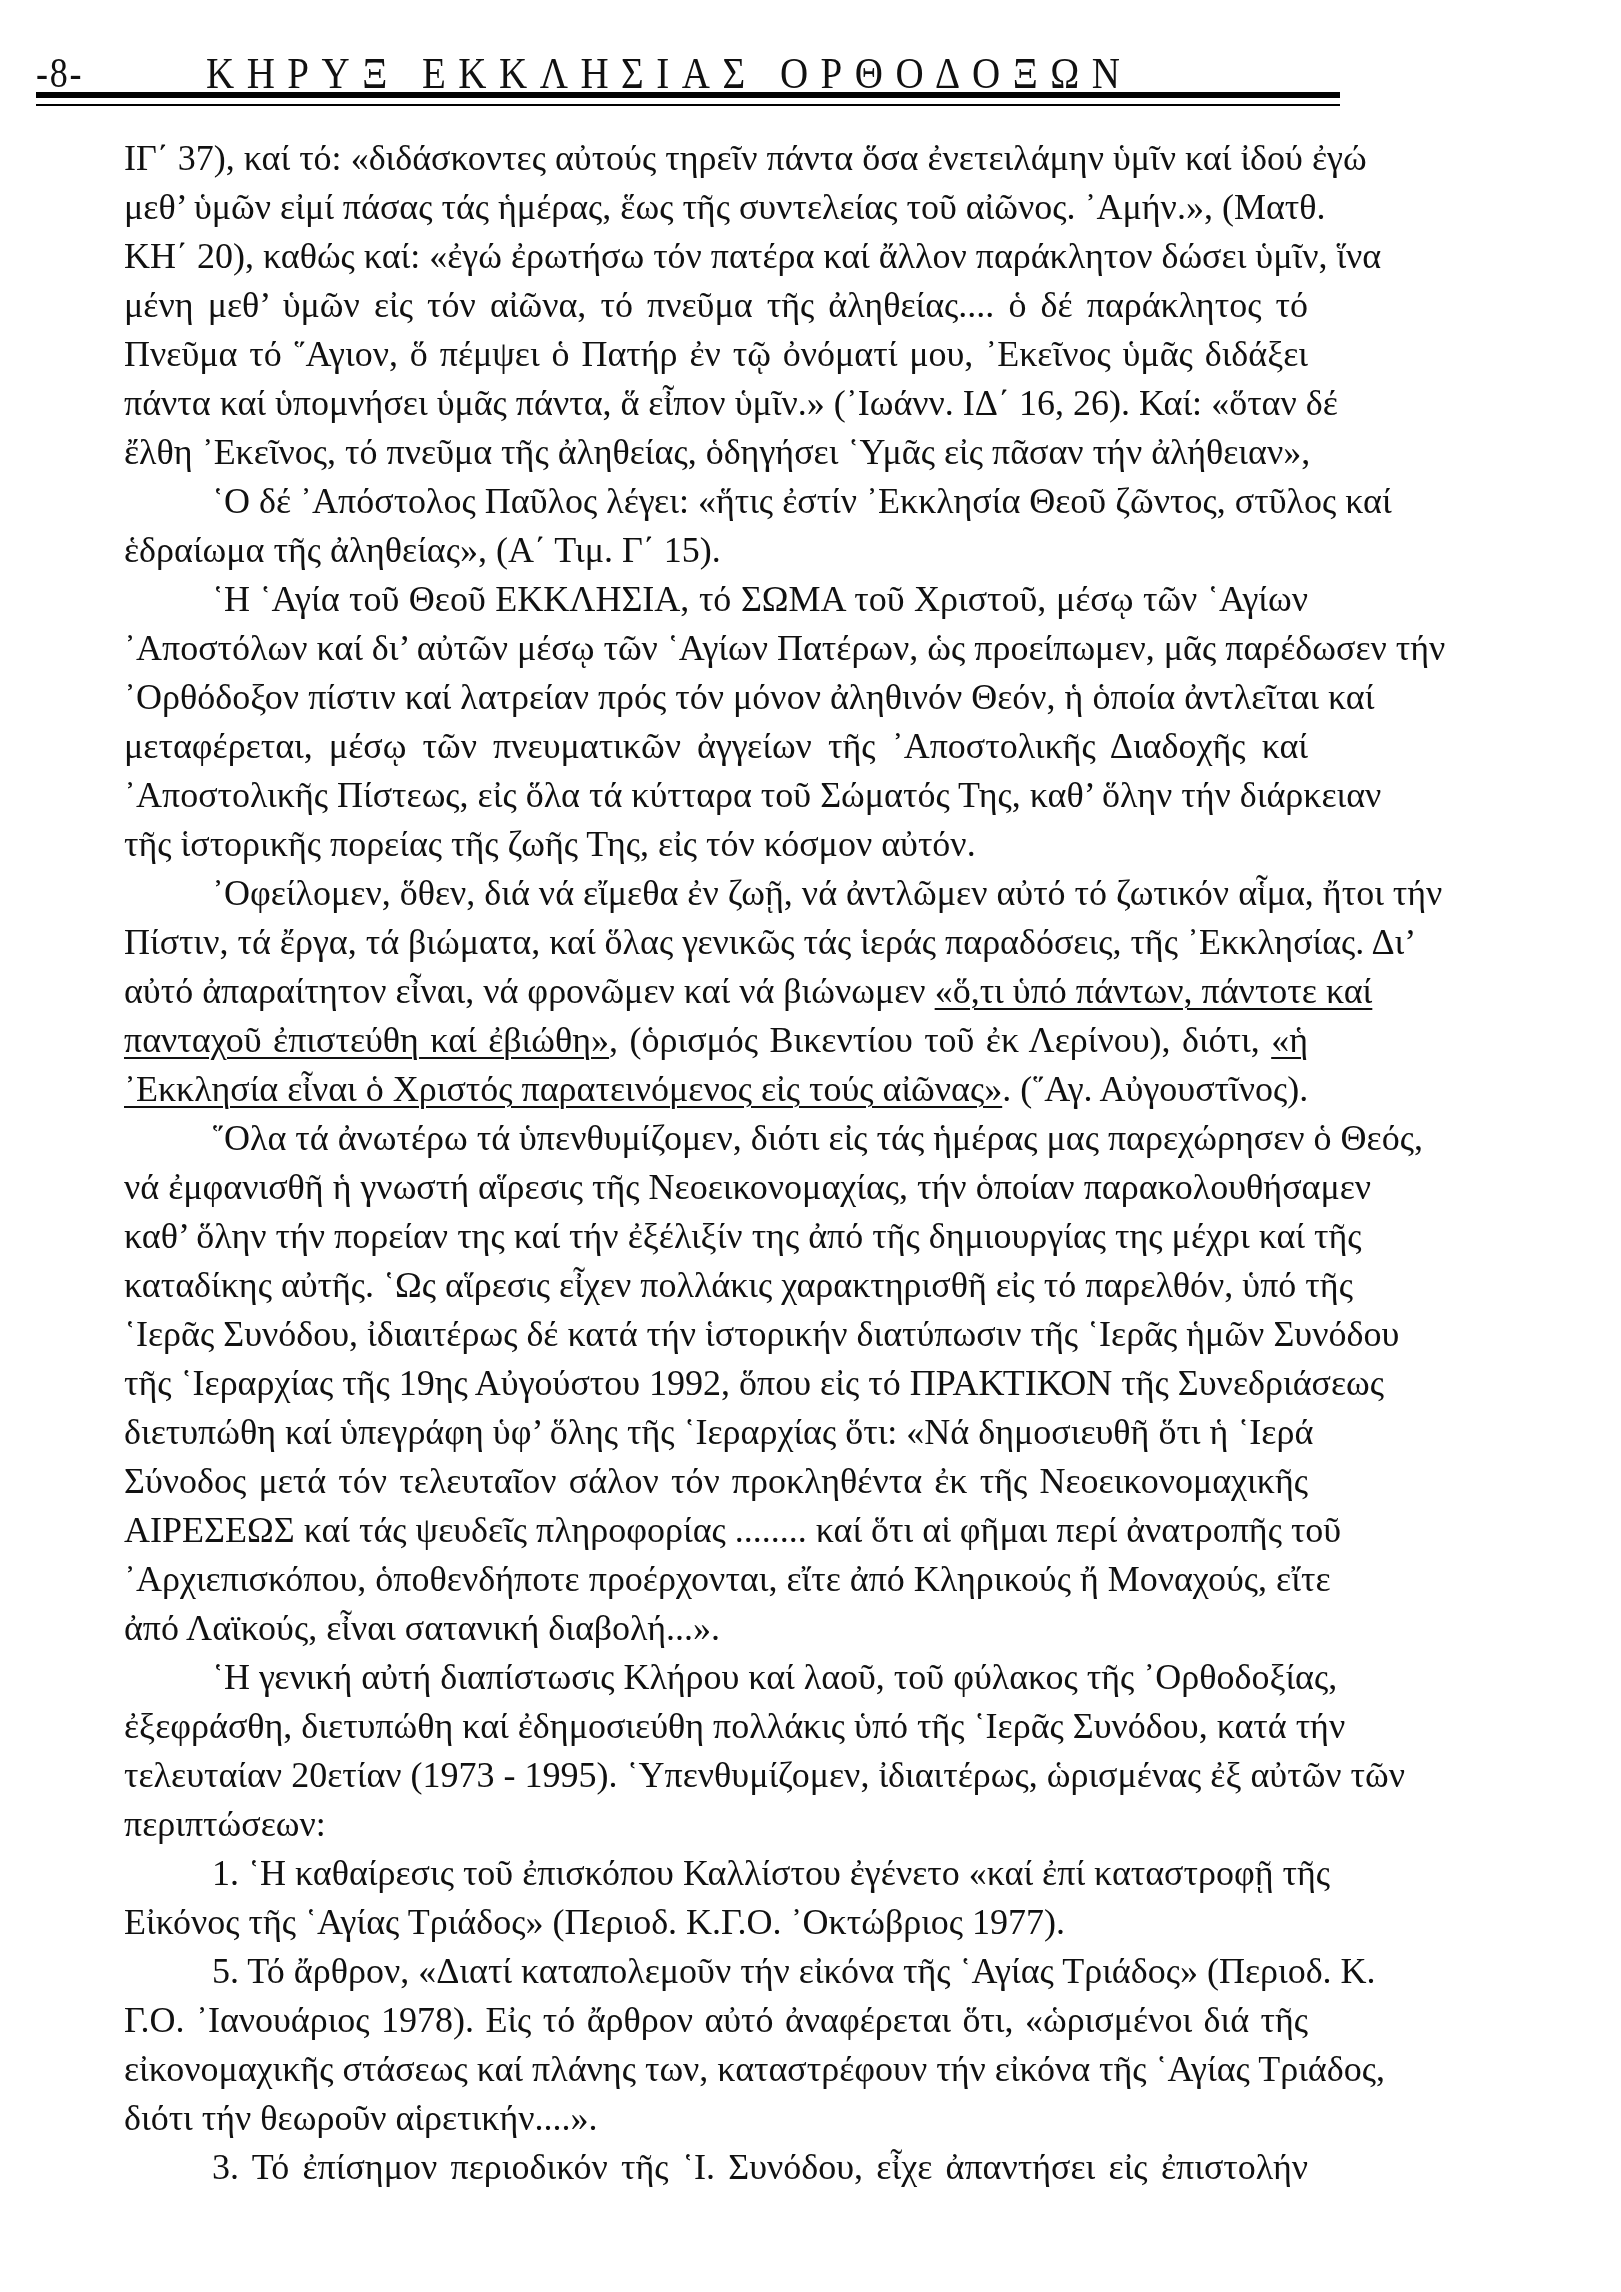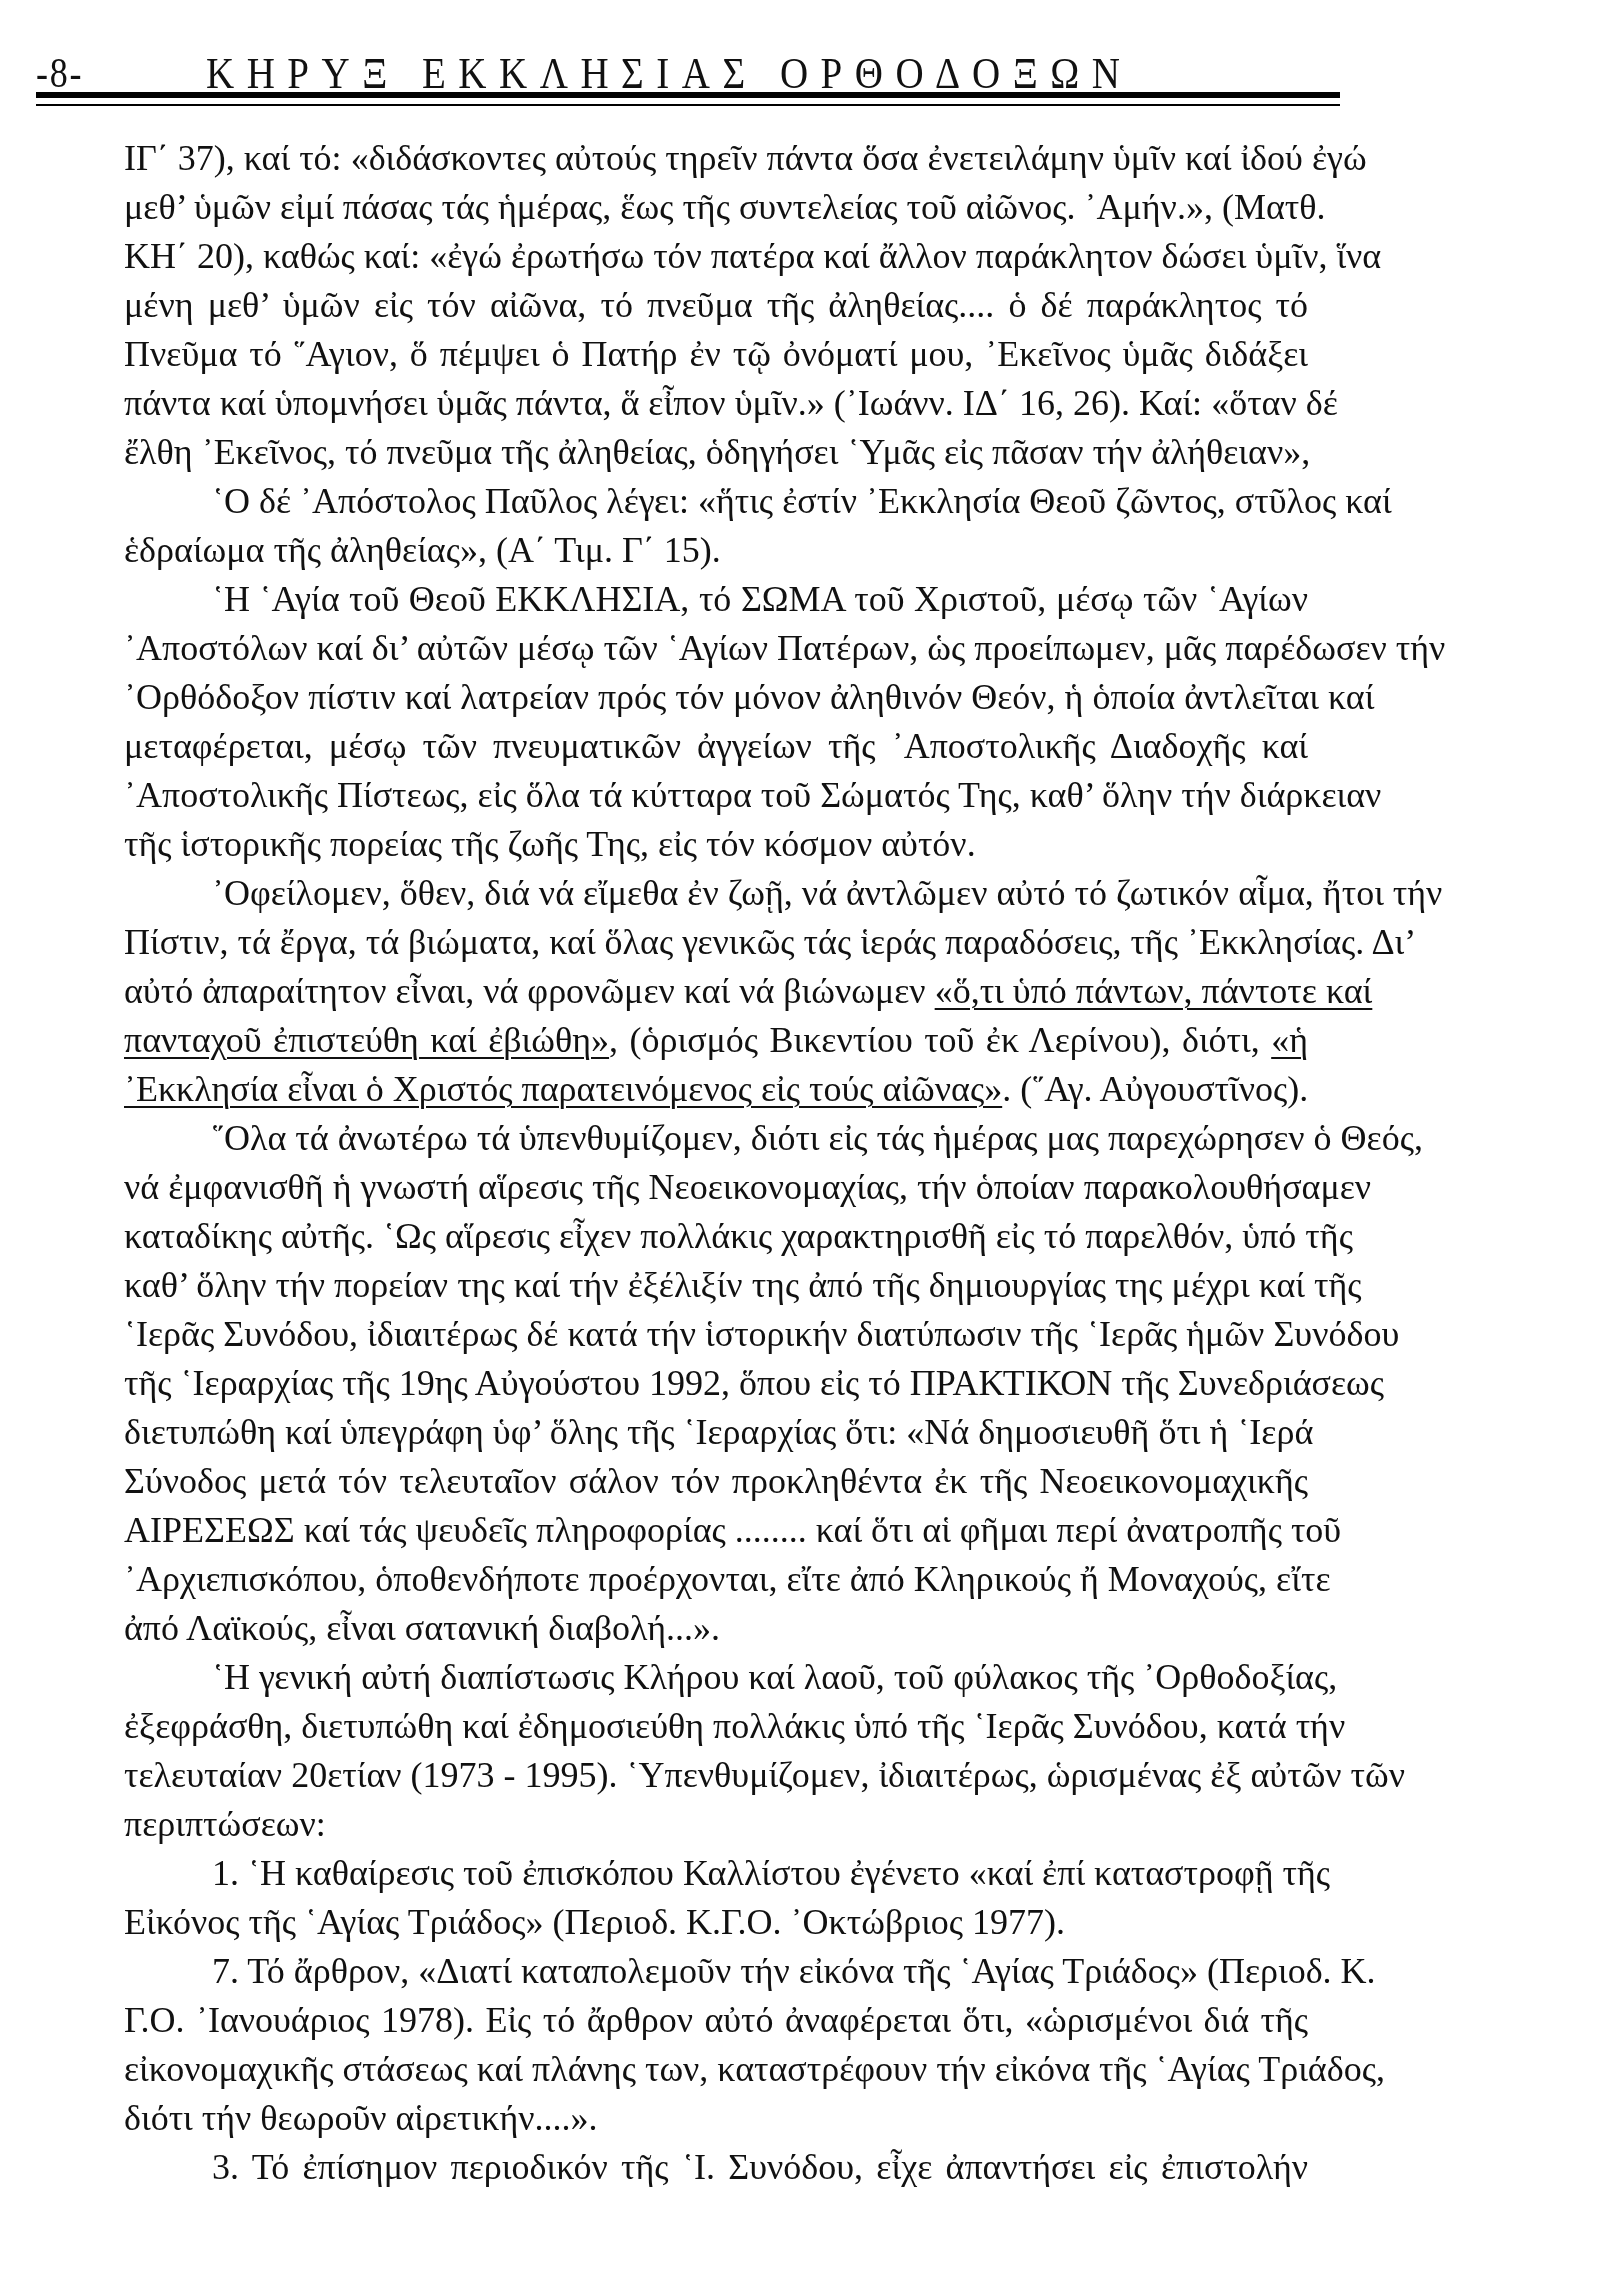--- a/index.html
+++ b/index.html
@@ -59,34 +59,34 @@
     <div class="line"><span>μεταφέρεται, μέσῳ τῶν πνευματικῶν ἀγγείων τῆς ᾿Αποστολικῆς Διαδοχῆς καί</span></div>
     <div class="line"><span>᾿Αποστολικῆς Πίστεως, εἰς ὅλα τά κύτταρα τοῦ Σώματός Της, καθ’ ὅλην τήν διάρκειαν</span></div>
     <div class="line last"><span>τῆς ἱστορικῆς πορείας τῆς ζωῆς Της, εἰς τόν κόσμον αὐτόν.</span></div>
     <div class="line indent"><span>᾿Οφείλομεν, ὅθεν, διά νά εἴμεθα ἐν ζωῇ, νά ἀντλῶμεν αὐτό τό ζωτικόν αἷμα, ἤτοι τήν</span></div>
     <div class="line"><span>Πίστιν, τά ἔργα, τά βιώματα, καί ὅλας γενικῶς τάς ἱεράς παραδόσεις, τῆς ᾿Εκκλησίας. Δι’</span></div>
     <div class="line"><span>αὐτό ἀπαραίτητον εἶναι, νά φρονῶμεν καί νά βιώνωμεν </span><span class="it ul">«ὅ,τι ὑπό πάντων, πάντοτε καί</span></div>
     <div class="line"><span class="it ul">πανταχοῦ ἐπιστεύθη καί ἐβιώθη»</span><span>, (ὁρισμός Βικεντίου τοῦ ἐκ Λερίνου),  διότι, </span><span class="it ul">«ἡ</span></div>
     <div class="line last"><span class="it ul">᾿Εκκλησία εἶναι ὁ Χριστός παρατεινόμενος εἰς τούς αἰῶνας»</span><span>. (῞Αγ. Αὐγουστῖνος).</span></div>
     <div class="line indent"><span>῞Ολα τά ἀνωτέρω τά ὑπενθυμίζομεν, διότι εἰς τάς ἡμέρας μας παρεχώρησεν ὁ Θεός,</span></div>
     <div class="line"><span>νά ἐμφανισθῆ ἡ γνωστή αἵρεσις τῆς Νεοεικονομαχίας, τήν ὁποίαν παρακολουθήσαμεν</span></div>
+    <div class="line"><span>καθ’ ὅλην τήν πορείαν της καί τήν ἐξέλιξίν της ἀπό τῆς δημιουργίας της μέχρι καί τῆς</span></div>
     <div class="line"><span>καταδίκης αὐτῆς. ῾Ως αἵρεσις εἶχεν πολλάκις χαρακτηρισθῆ εἰς τό παρελθόν, ὑπό τῆς</span></div>
-    <div class="line"><span>καθ’ ὅλην τήν πορείαν της καί τήν ἐξέλιξίν της ἀπό τῆς δημιουργίας της μέχρι καί τῆς</span></div>
     <div class="line"><span>῾Ιερᾶς Συνόδου, ἰδιαιτέρως δέ κατά τήν ἱστορικήν διατύπωσιν τῆς ῾Ιερᾶς ἡμῶν Συνόδου</span></div>
     <div class="line"><span>τῆς ῾Ιεραρχίας τῆς 19ης Αὐγούστου 1992, ὅπου εἰς τό ΠΡΑΚΤΙΚΟΝ τῆς Συνεδριάσεως</span></div>
     <div class="line"><span>διετυπώθη καί ὑπεγράφη ὑφ’ ὅλης τῆς ῾Ιεραρχίας ὅτι: </span><span class="it">«Νά δημοσιευθῆ ὅτι ἡ ῾Ιερά</span></div>
     <div class="line"><span class="it">Σύνοδος μετά τόν τελευταῖον σάλον τόν προκληθέντα ἐκ τῆς Νεοεικονομαχικῆς</span></div>
     <div class="line"><span class="it">ΑΙΡΕΣΕΩΣ καί τάς ψευδεῖς πληροφορίας ........ καί ὅτι αἱ φῆμαι περί ἀνατροπῆς τοῦ</span></div>
     <div class="line"><span class="it">᾿Αρχιεπισκόπου, ὁποθενδήποτε προέρχονται, εἴτε ἀπό Κληρικούς ἤ Μοναχούς, εἴτε</span></div>
     <div class="line last"><span class="it">ἀπό Λαϊκούς, εἶναι σατανική διαβολή...»</span><span>.</span></div>
     <div class="line indent"><span>῾Η γενική αὐτή διαπίστωσις Κλήρου καί λαοῦ, τοῦ φύλακος τῆς ᾿Ορθοδοξίας,</span></div>
     <div class="line"><span>ἐξεφράσθη, διετυπώθη καί ἐδημοσιεύθη πολλάκις ὑπό τῆς ῾Ιερᾶς Συνόδου, κατά τήν</span></div>
     <div class="line"><span>τελευταίαν 20ετίαν (1973 - 1995). ῾Υπενθυμίζομεν, ἰδιαιτέρως, ὡρισμένας ἐξ αὐτῶν τῶν</span></div>
     <div class="line last"><span>περιπτώσεων:</span></div>
     <div class="line indent"><span>1. ῾Η καθαίρεσις τοῦ ἐπισκόπου Καλλίστου ἐγένετο </span><span class="it">«καί ἐπί καταστροφῇ τῆς</span></div>
     <div class="line last"><span class="it">Εἰκόνος τῆς ῾Αγίας Τριάδος»</span><span> (Περιοδ. Κ.Γ.Ο. ᾿Οκτώβριος 1977).</span></div>
-    <div class="line indent"><span>7. Τό ἄρθρον, </span><span class="it">«Διατί καταπολεμοῦν τήν εἰκόνα τῆς ῾Αγίας Τριάδος»</span><span> (Περιοδ. Κ.</span></div>
+    <div class="line indent"><span>5. Τό ἄρθρον, </span><span class="it">«Διατί καταπολεμοῦν τήν εἰκόνα τῆς ῾Αγίας Τριάδος»</span><span> (Περιοδ. Κ.</span></div>
     <div class="line"><span>Γ.Ο. ᾿Ιανουάριος 1978). Εἰς τό ἄρθρον αὐτό ἀναφέρεται ὅτι, «ὡρισμένοι διά τῆς</span></div>
     <div class="line"><span>εἰκονομαχικῆς στάσεως καί πλάνης των, καταστρέφουν τήν εἰκόνα τῆς ῾Αγίας Τριάδος,</span></div>
     <div class="line last"><span>διότι τήν θεωροῦν αἱρετικήν....».</span></div>
     <div class="line indent"><span>3. Τό ἐπίσημον περιοδικόν τῆς ῾Ι. Συνόδου, εἶχε ἀπαντήσει εἰς ἐπιστολήν</span></div>
   </div>
 
 
 </body></html>

